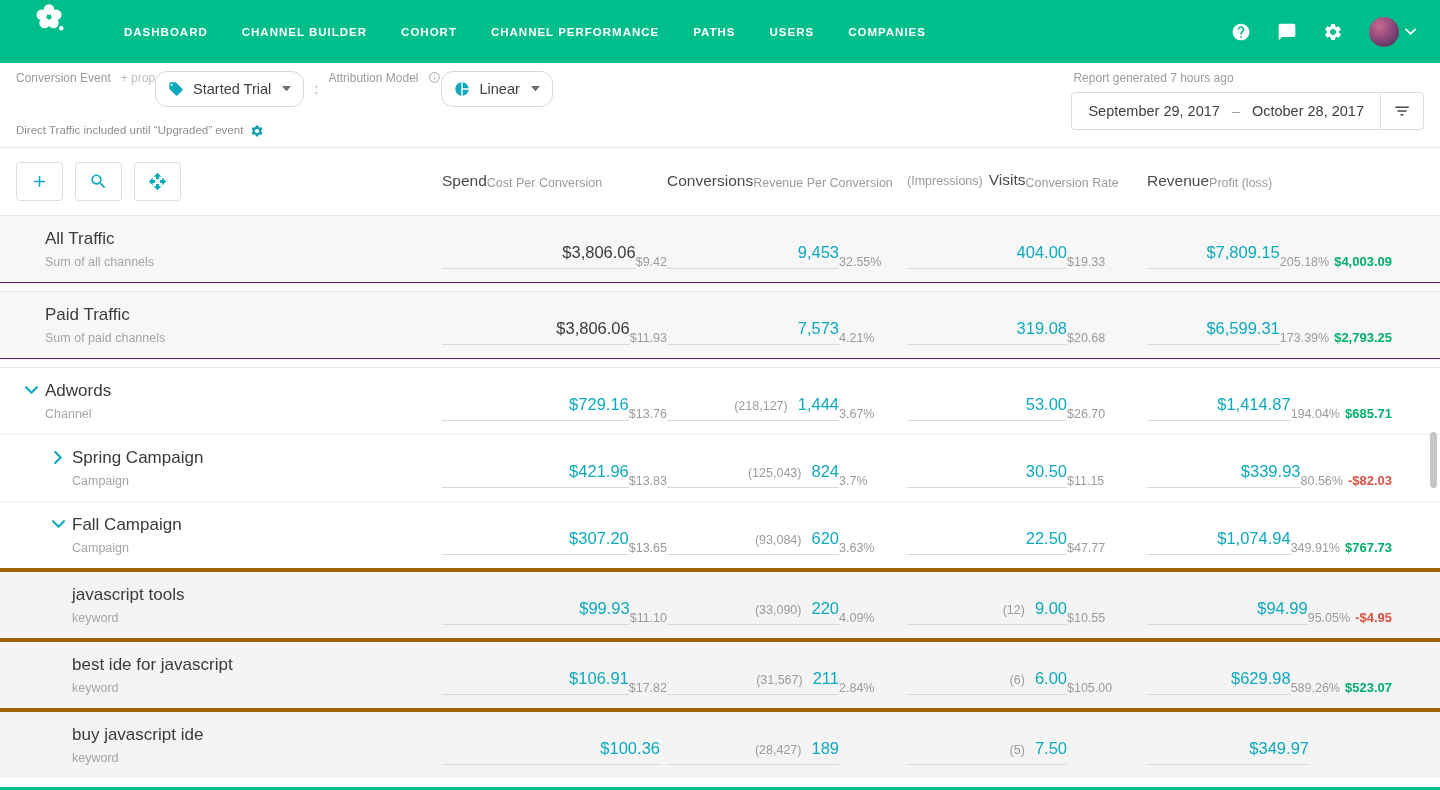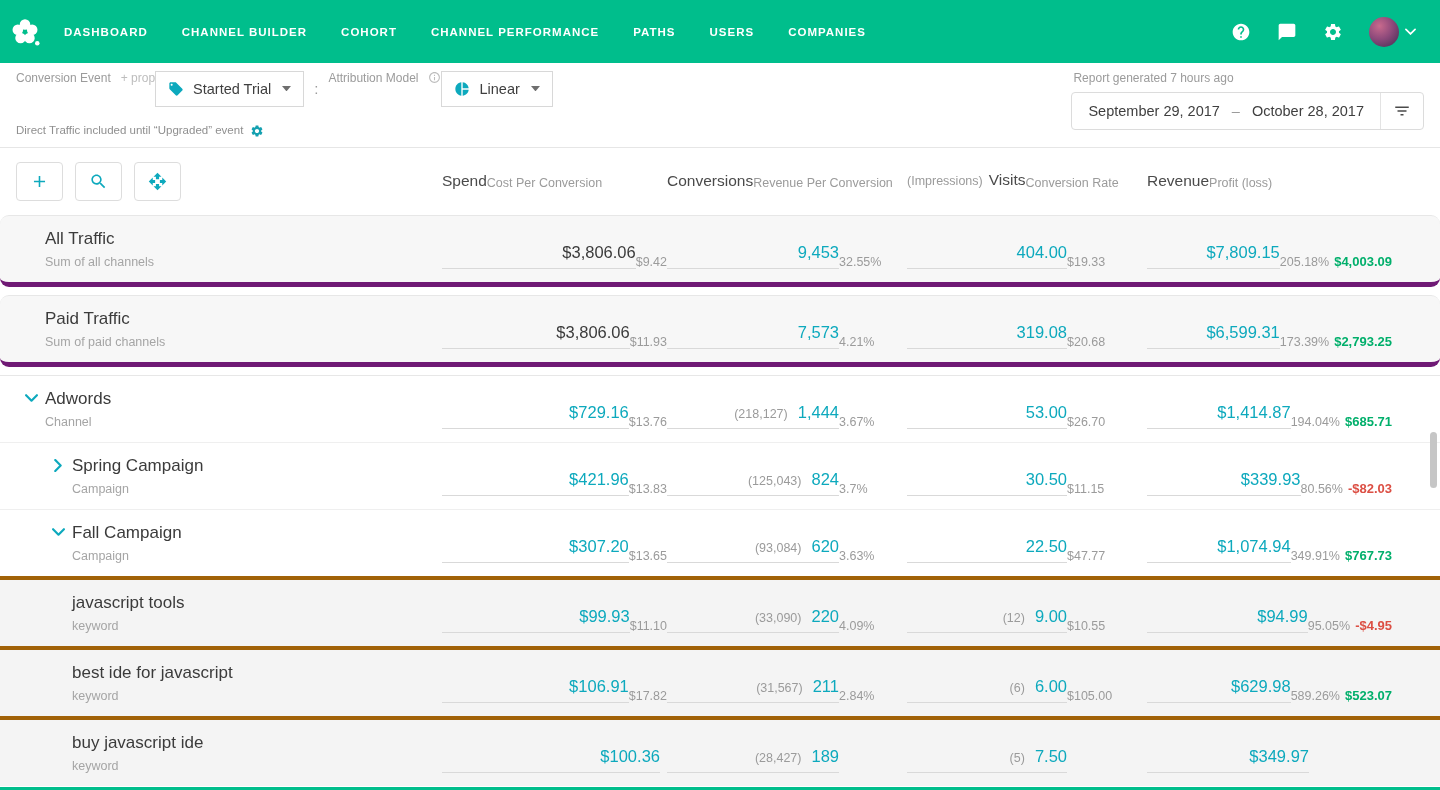--- a/index.html
+++ b/index.html
@@ -7,39 +7,39 @@
     --accent:#0DA9BD;
     --pos-green:#00AF6B;
     --neg-red:#DC4F44;
   }
   *{box-sizing:border-box;margin:0;padding:0;}
   html,body{width:1440px;height:790px;overflow:hidden;background:#fff;
     font-family:"Liberation Sans","DejaVu Sans",sans-serif;color:#3b3b3b;}
   svg{display:block;}
 
   
-  .topnav{height:63px;background:var(--nav-green);display:flex;align-items:center;padding:0 24px 0 8px;}
+  .topnav{height:63px;background:var(--nav-green);display:flex;padding:0 24px 0 32px;gap:36px;}
   .logo{width:34px;height:34px;margin-right:22px;cursor:pointer;}
   .nav-items{display:flex;align-items:center;gap:34px;}
   .nav-item{color:#fff;font-size:11.5px;font-weight:600;letter-spacing:1px;text-transform:uppercase;
     text-decoration:none;cursor:pointer;white-space:nowrap;}
   .nav-right{margin-left:auto;display:flex;align-items:center;gap:26px;color:#fff;}
   .nav-icon{width:20px;height:20px;color:#fff;cursor:pointer;}
   .avatar-wrap{display:flex;align-items:center;gap:6px;cursor:pointer;}
   .avatar{width:30px;height:30px;border-radius:50%;
     background:radial-gradient(circle at 35% 30%,#c96a8d 0%,#8e4a7b 45%,#3f2b52 100%);}
   .avatar-caret{width:11px;height:8px;color:#fff;}
 
   
   .filterbar{position:relative;height:85px;border-bottom:1px solid #e6e6e6;background:#fff;}
   .filter-left{position:absolute;left:16px;top:8px;display:flex;align-items:flex-start;}
   .filter-col{display:flex;flex-direction:row;}
   .filter-label{font-size:12px;color:#9b9b9b;margin-bottom:6px;display:flex;gap:10px;}
   .add-prop{color:#bdbdbd;cursor:pointer;}
-  .dropdown{display:inline-flex;align-items:center;gap:9px;border:1px solid #d8d8d8;border-radius:0;
+  .dropdown{display:inline-flex;align-items:center;gap:9px;border:1px solid #d8d8d8;border-radius:12px;
     background:#fff;padding:9px 12px;font-size:14.5px;color:#3f3f3f;cursor:pointer;
     font-family:inherit;}
   .dd-icon{width:16px;height:16px;color:var(--accent);}
   .dd-caret{width:9px;height:6px;color:#6f6f6f;margin-left:2px;}
   .colon{align-self:flex-end;margin:0 10px 10px 10px;color:#9b9b9b;font-size:15px;}
   .filter-col + .colon{margin-left:10px;}
   .info-icon{width:13px;height:13px;color:#bdbdbd;display:inline-block;vertical-align:-2px;cursor:pointer;}
   .filter-note{position:absolute;left:16px;bottom:9px;display:flex;align-items:flex-start;gap:7px;
     font-size:11.5px;color:#8f8f8f;}
   .note-gear{width:14px;height:14px;color:#14a0b0;cursor:pointer;}
@@ -62,21 +62,21 @@
   .tool-btn{width:47px;height:39px;border:1px solid #ddd;border-radius:4px;background:#fff;
     display:flex;align-items:center;justify-content:center;color:var(--accent);cursor:pointer;}
   .tool-btn svg{width:19px;height:19px;}
   .col-head{display:flex;flex-direction:row;align-items:center;}
   .col-primary{font-size:15.5px;color:#4a4a4a;display:flex;align-items:baseline;gap:6px;line-height:18px;}
   .col-prefix{font-size:12.5px;color:#9b9b9b;}
   .col-prefix:empty{display:none;}
   .col-secondary{margin-top:5px;font-size:12.5px;color:#9b9b9b;line-height:15px;}
 
   .trow{min-height:67px;padding-top:13px;padding-bottom:13px;background:#fff;}
-  .kind-summary{background:#f7f7f7;border-top:1px solid #e7e7e7;border-bottom:5px solid #701a75;border-radius:9px;}
+  .kind-summary{background:#f7f7f7;border-top:1px solid #e7e7e7;border-bottom:1px solid #701a75;}
   .kind-channel{background:#fff;border-top:1px solid #e7e7e7;}
   .kind-campaign{background:#fff;border-top:1px solid #efefef;}
   .kind-keyword{background:#f4f4f4;border-top:4px solid #a16207;}
   .gap-after{margin-bottom:8px;}
 
   .name-col{display:flex;align-items:flex-start;}
   .indent-0{padding-left:9px;}
   .indent-1{padding-left:36px;}
   .chevron{width:20px;flex:0 0 20px;padding-top:5px;color:var(--accent);cursor:pointer;}
   .chevron svg{width:13px;height:9px;}

